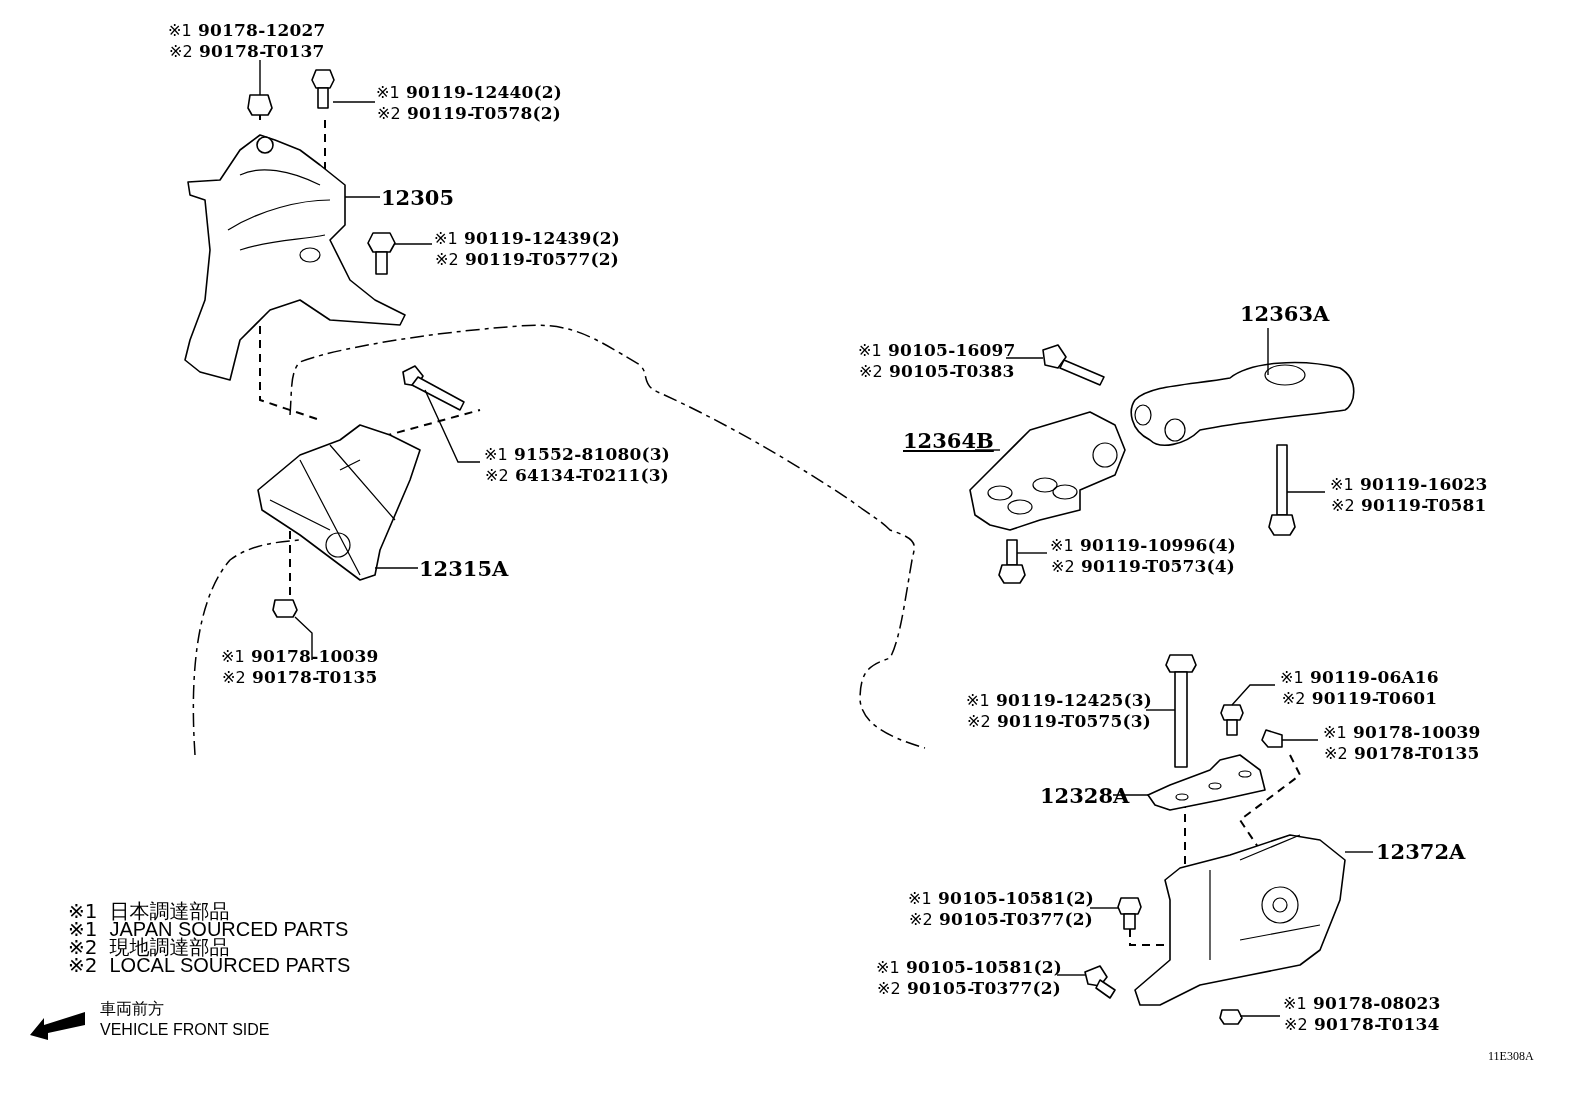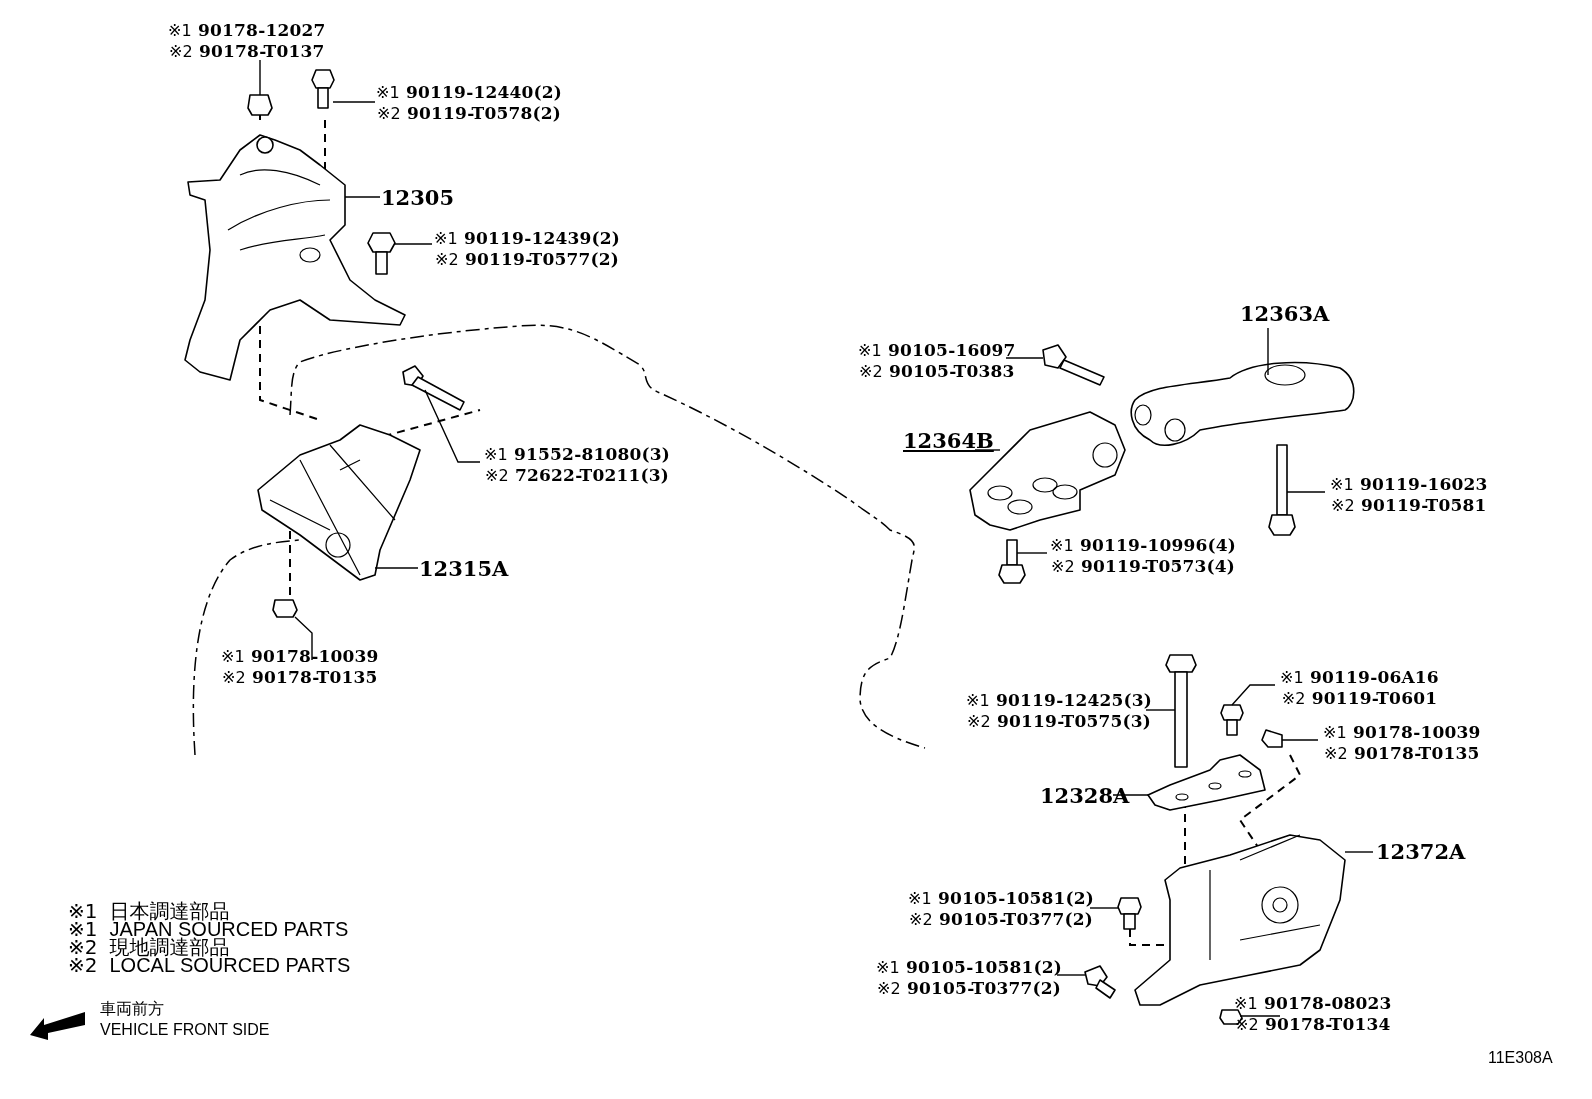--- a/index.html
+++ b/index.html
@@ -4,21 +4,21 @@
 <style>
   html, body { margin: 0; padding: 0; background: #ffffff; }
   body { width: 1592px; height: 1099px; position: relative; overflow: hidden; font-family: "DejaVu Serif", serif; color: #000; }
   #diagram { position: absolute; left: 0; top: 0; width: 1592px; height: 1099px; }
   .pn { position: absolute; font-family: "DejaVu Serif", serif; font-weight: bold; font-size: 17px; line-height: 20px; white-space: nowrap; letter-spacing: 0.2px; text-align: center; }
   .pn .mk { font-family: "DejaVu Sans", sans-serif; font-weight: normal; font-size: 16px; margin-right: 6px; }
   .ref { position: absolute; font-family: "DejaVu Serif", serif; font-weight: bold; font-size: 21px; line-height: 24px; white-space: nowrap; }
   .legend { position: absolute; left: 40px; top: 902px; font-family: "Liberation Sans", sans-serif; font-size: 20px; line-height: 18px; white-space: nowrap; margin-left: 28px; }
   .legend .mk { font-family: "DejaVu Sans", sans-serif; margin-right: 12px; }
   .front { position: absolute; left: 100px; top: 998px; font-family: "Liberation Sans", sans-serif; font-size: 16px; line-height: 21px; white-space: nowrap; }
-  .ident { position: absolute; left: 1488px; top: 1049px; font-family: Liberation Sans, sans-serif; font-size: 16px; white-space: nowrap; }
+  .ident { position: absolute; left: 1488px; top: 1049px; font-family: Liberation Serif, serif; font-size: 12px; white-space: nowrap; }
   svg .part { fill: #fff; stroke: #000; stroke-width: 1.6; stroke-linejoin: round; }
   svg .thin { fill: none; stroke: #000; stroke-width: 1.2; }
   svg .lead { fill: none; stroke: #000; stroke-width: 1.4; }
   svg .dash { fill: none; stroke: #000; stroke-width: 2; stroke-dasharray: 8 6; }
   svg .outline { fill: none; stroke: #000; stroke-width: 1.5; stroke-dasharray: 14 5 4 5; }
 </style>
 </head>
 <body>
 
 <svg id="diagram" viewBox="0 0 1592 1099" xmlns="http://www.w3.org/2000/svg">
@@ -167,21 +167,21 @@
 <div class="pn" style="left:376px;top:82px;">
   <div><span class="mk">※1</span><span>90119-12440(2)</span></div>
   <div><span class="mk">※2</span><span>90119-T0578(2)</span></div>
 </div>
 <div class="pn" style="left:434px;top:228px;">
   <div><span class="mk">※1</span><span>90119-12439(2)</span></div>
   <div><span class="mk">※2</span><span>90119-T0577(2)</span></div>
 </div>
 <div class="pn" style="left:484px;top:444px;">
   <div><span class="mk">※1</span><span>91552-81080(3)</span></div>
-  <div><span class="mk">※2</span><span>72622-T0211(3)</span></div>
+  <div><span class="mk">※2</span><span>64134-T0211(3)</span></div>
 </div>
 <div class="pn" style="left:221px;top:646px;">
   <div><span class="mk">※1</span><span>90178-10039</span></div>
   <div><span class="mk">※2</span><span>90178-T0135</span></div>
 </div>
 <div class="pn" style="left:858px;top:340px;">
   <div><span class="mk">※1</span><span>90105-16097</span></div>
   <div><span class="mk">※2</span><span>90105-T0383</span></div>
 </div>
 <div class="pn" style="left:1330px;top:474px;">
@@ -205,21 +205,21 @@
   <div><span class="mk">※2</span><span>90178-T0135</span></div>
 </div>
 <div class="pn" style="left:908px;top:888px;">
   <div><span class="mk">※1</span><span>90105-10581(2)</span></div>
   <div><span class="mk">※2</span><span>90105-T0377(2)</span></div>
 </div>
 <div class="pn" style="left:876px;top:957px;">
   <div><span class="mk">※1</span><span>90105-10581(2)</span></div>
   <div><span class="mk">※2</span><span>90105-T0377(2)</span></div>
 </div>
-<div class="pn" style="left:1234px;top:993px;">
+<div class="pn" style="left:1283px;top:993px;">
   <div><span class="mk">※1</span><span>90178-08023</span></div>
   <div><span class="mk">※2</span><span>90178-T0134</span></div>
 </div>
 
 <div class="legend">
   <div><span class="mk">※1</span><span>日本調達部品</span></div>
   <div><span class="mk">※1</span><span>JAPAN SOURCED PARTS</span></div>
   <div><span class="mk">※2</span><span>現地調達部品</span></div>
   <div><span class="mk">※2</span><span>LOCAL SOURCED PARTS</span></div>
 </div>

